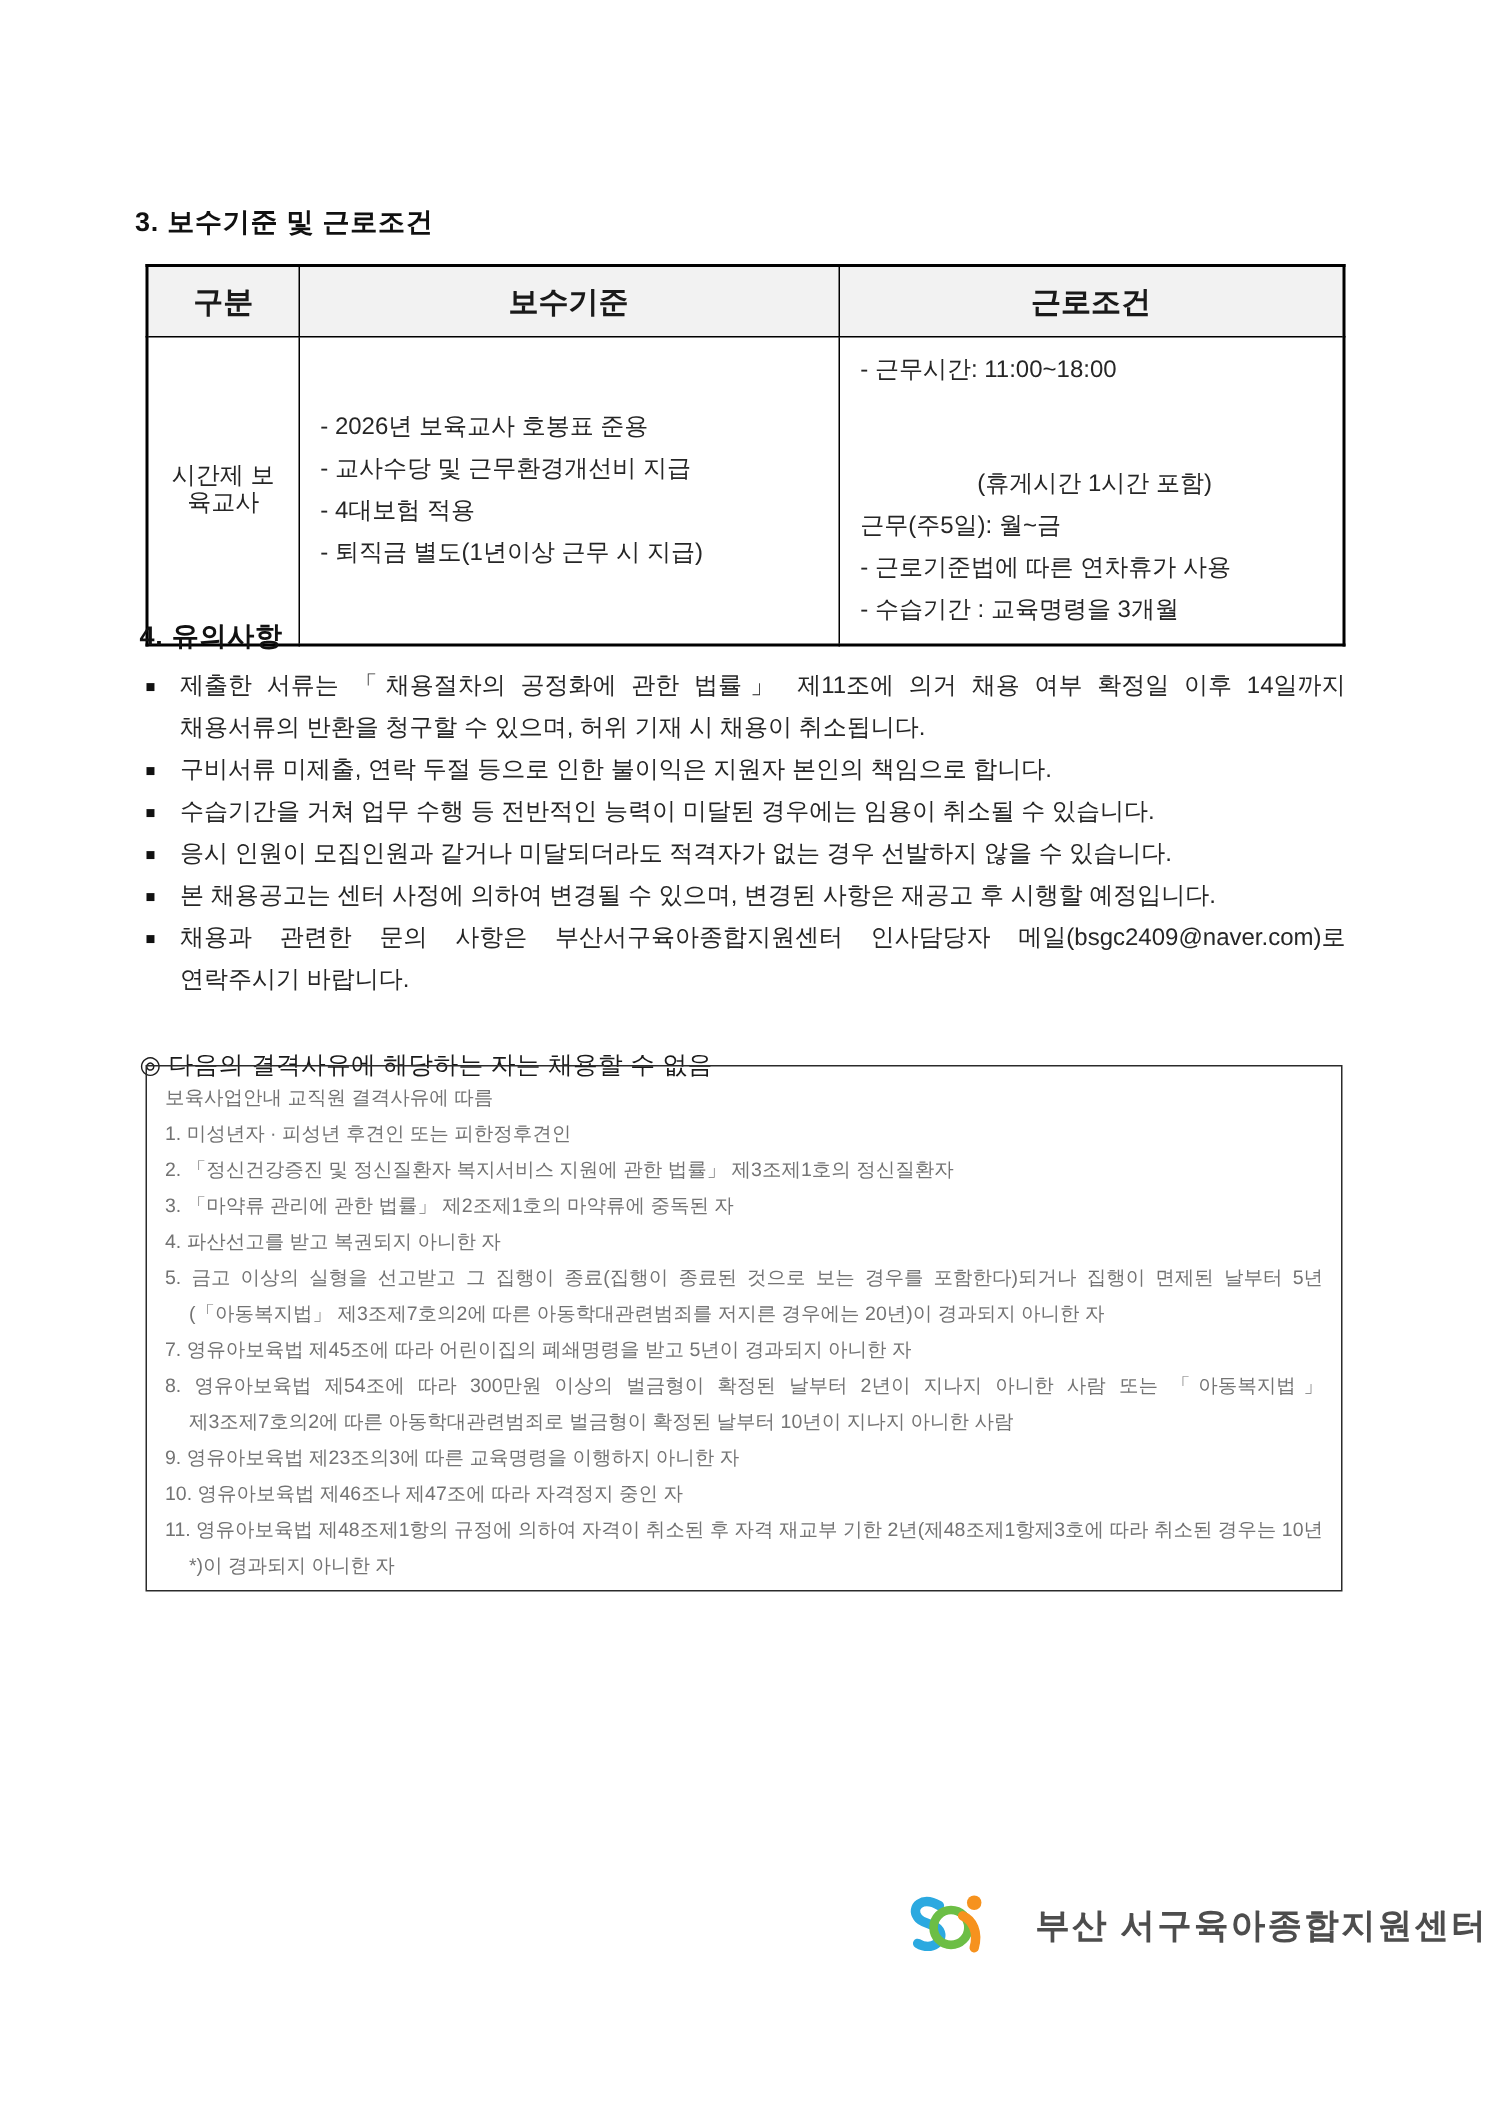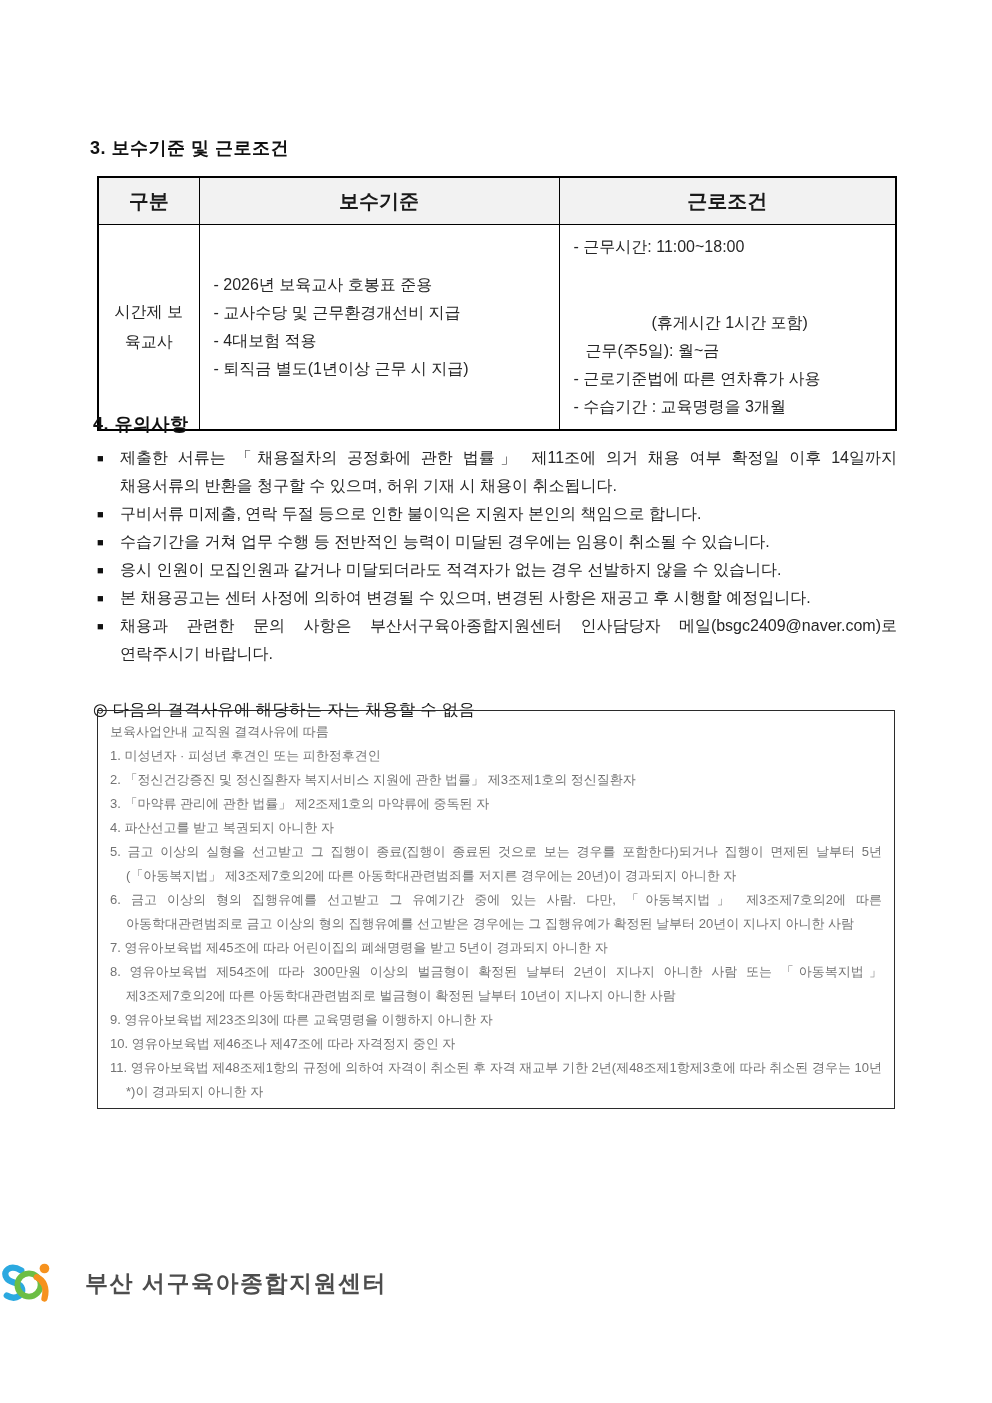--- a/index.html
+++ b/index.html
@@ -35,25 +35,25 @@
   #pay-table { border: 2px solid #000; outline: 0; }
   #pay-table th {
     background: #f2f2f2;
     height: 44px;
     font-weight: bold;
     text-align: center;
     font-size: 20px;
     color: #1a1a1a;
   }
   #pay-table td { vertical-align: middle; height: 146px; }
-  .cell-category { text-align: center; line-height: 30px; padding: 0 14px; }
+  .cell-category { text-align: center; line-height: 18px; padding: 0 14px; }
   .cell-list { padding: 8px 6px 8px 14px; }
   .cell-list div { line-height: 28px; white-space: nowrap; }
   .wi-indent-paren { margin-left: 78px; margin-top: 48px; }
-  .wi-indent-text  { margin-left: 12px; }
+  .wi-indent-text  { margin-left: 0; }
 
   
   #notes { position: absolute; top: 444px; left: 97px; width: 800px; }
   .note { display: flex; margin: 0; }
   .note .bm {
     width: 14px;
     flex: 0 0 14px;
     font-size: 11px;
     line-height: 28px;
     margin-right: 9px;
@@ -93,21 +93,21 @@
   }
   #disq-box .dq-intro { padding-left: 0; text-indent: 0; }
 
   
   #footer-logo {
     position: absolute;
     top: 1258px;
     left: 0;
     width: 992px;
     display: flex;
-    justify-content: flex-start;
+    justify-content: flex-end;
     align-items: center;
     gap: 27px;
   }
   #footer-logo .logo-mark { width: 58px; height: 50px; }
   #footer-logo .logo-text {
     font-size: 23px;
     font-weight: 600;
     color: #4d4d4d;
     letter-spacing: 1.5px;
   }
@@ -183,21 +183,20 @@
 
   <div id="disq-heading">◎ 다음의 결격사유에 해당하는 자는 채용할 수 없음</div>
 
   <div id="disq-box">
     <div class="dq-item dq-intro">보육사업안내 교직원 결격사유에 따름</div>
     <div class="dq-item">1. 미성년자 · 피성년 후견인 또는 피한정후견인</div>
     <div class="dq-item">2. 「정신건강증진 및 정신질환자 복지서비스 지원에 관한 법률」 제3조제1호의 정신질환자</div>
     <div class="dq-item">3. 「마약류 관리에 관한 법률」 제2조제1호의 마약류에 중독된 자</div>
     <div class="dq-item">4. 파산선고를 받고 복권되지 아니한 자</div>
     <div class="dq-item">5. 금고 이상의 실형을 선고받고 그 집행이 종료(집행이 종료된 것으로 보는 경우를 포함한다)되거나 집행이 면제된 날부터 5년(「아동복지법」 제3조제7호의2에 따른 아동학대관련범죄를 저지른 경우에는 20년)이 경과되지 아니한 자</div>
-    <div class="dq-item">6. 금고 이상의 형의 집행유예를 선고받고 그 유예기간 중에 있는 사람. 다만, 「아동복지법」 제3조제7호의2에 따른 아동학대관련범죄로 금고 이상의 형의 집행유예를 선고받은 경우에는 그 집행유예가 확정된 날부터 20년이 지나지 아니한 사람</div>
     <div class="dq-item">7. 영유아보육법 제45조에 따라 어린이집의 폐쇄명령을 받고 5년이 경과되지 아니한 자</div>
     <div class="dq-item">8. 영유아보육법 제54조에 따라 300만원 이상의 벌금형이 확정된 날부터 2년이 지나지 아니한 사람 또는 「아동복지법」 제3조제7호의2에 따른 아동학대관련범죄로 벌금형이 확정된 날부터 10년이 지나지 아니한 사람</div>
     <div class="dq-item">9. 영유아보육법 제23조의3에 따른 교육명령을 이행하지 아니한 자</div>
     <div class="dq-item">10. 영유아보육법 제46조나 제47조에 따라 자격정지 중인 자</div>
     <div class="dq-item">11. 영유아보육법 제48조제1항의 규정에 의하여 자격이 취소된 후 자격 재교부 기한 2년(제48조제1항제3호에 따라 취소된 경우는 10년*)이 경과되지 아니한 자</div>
   </div>
 
   <div id="footer-logo">
     <svg class="logo-mark" viewBox="0 0 60 50" aria-hidden="true">
       <path d="M22 12 C 10 5, 2 13, 7 20 C 10 25, 19 24, 22 29 C 26 36, 17 44, 7 38" fill="none" stroke="#2BA9E0" stroke-width="6.5" stroke-linecap="round"></path>

